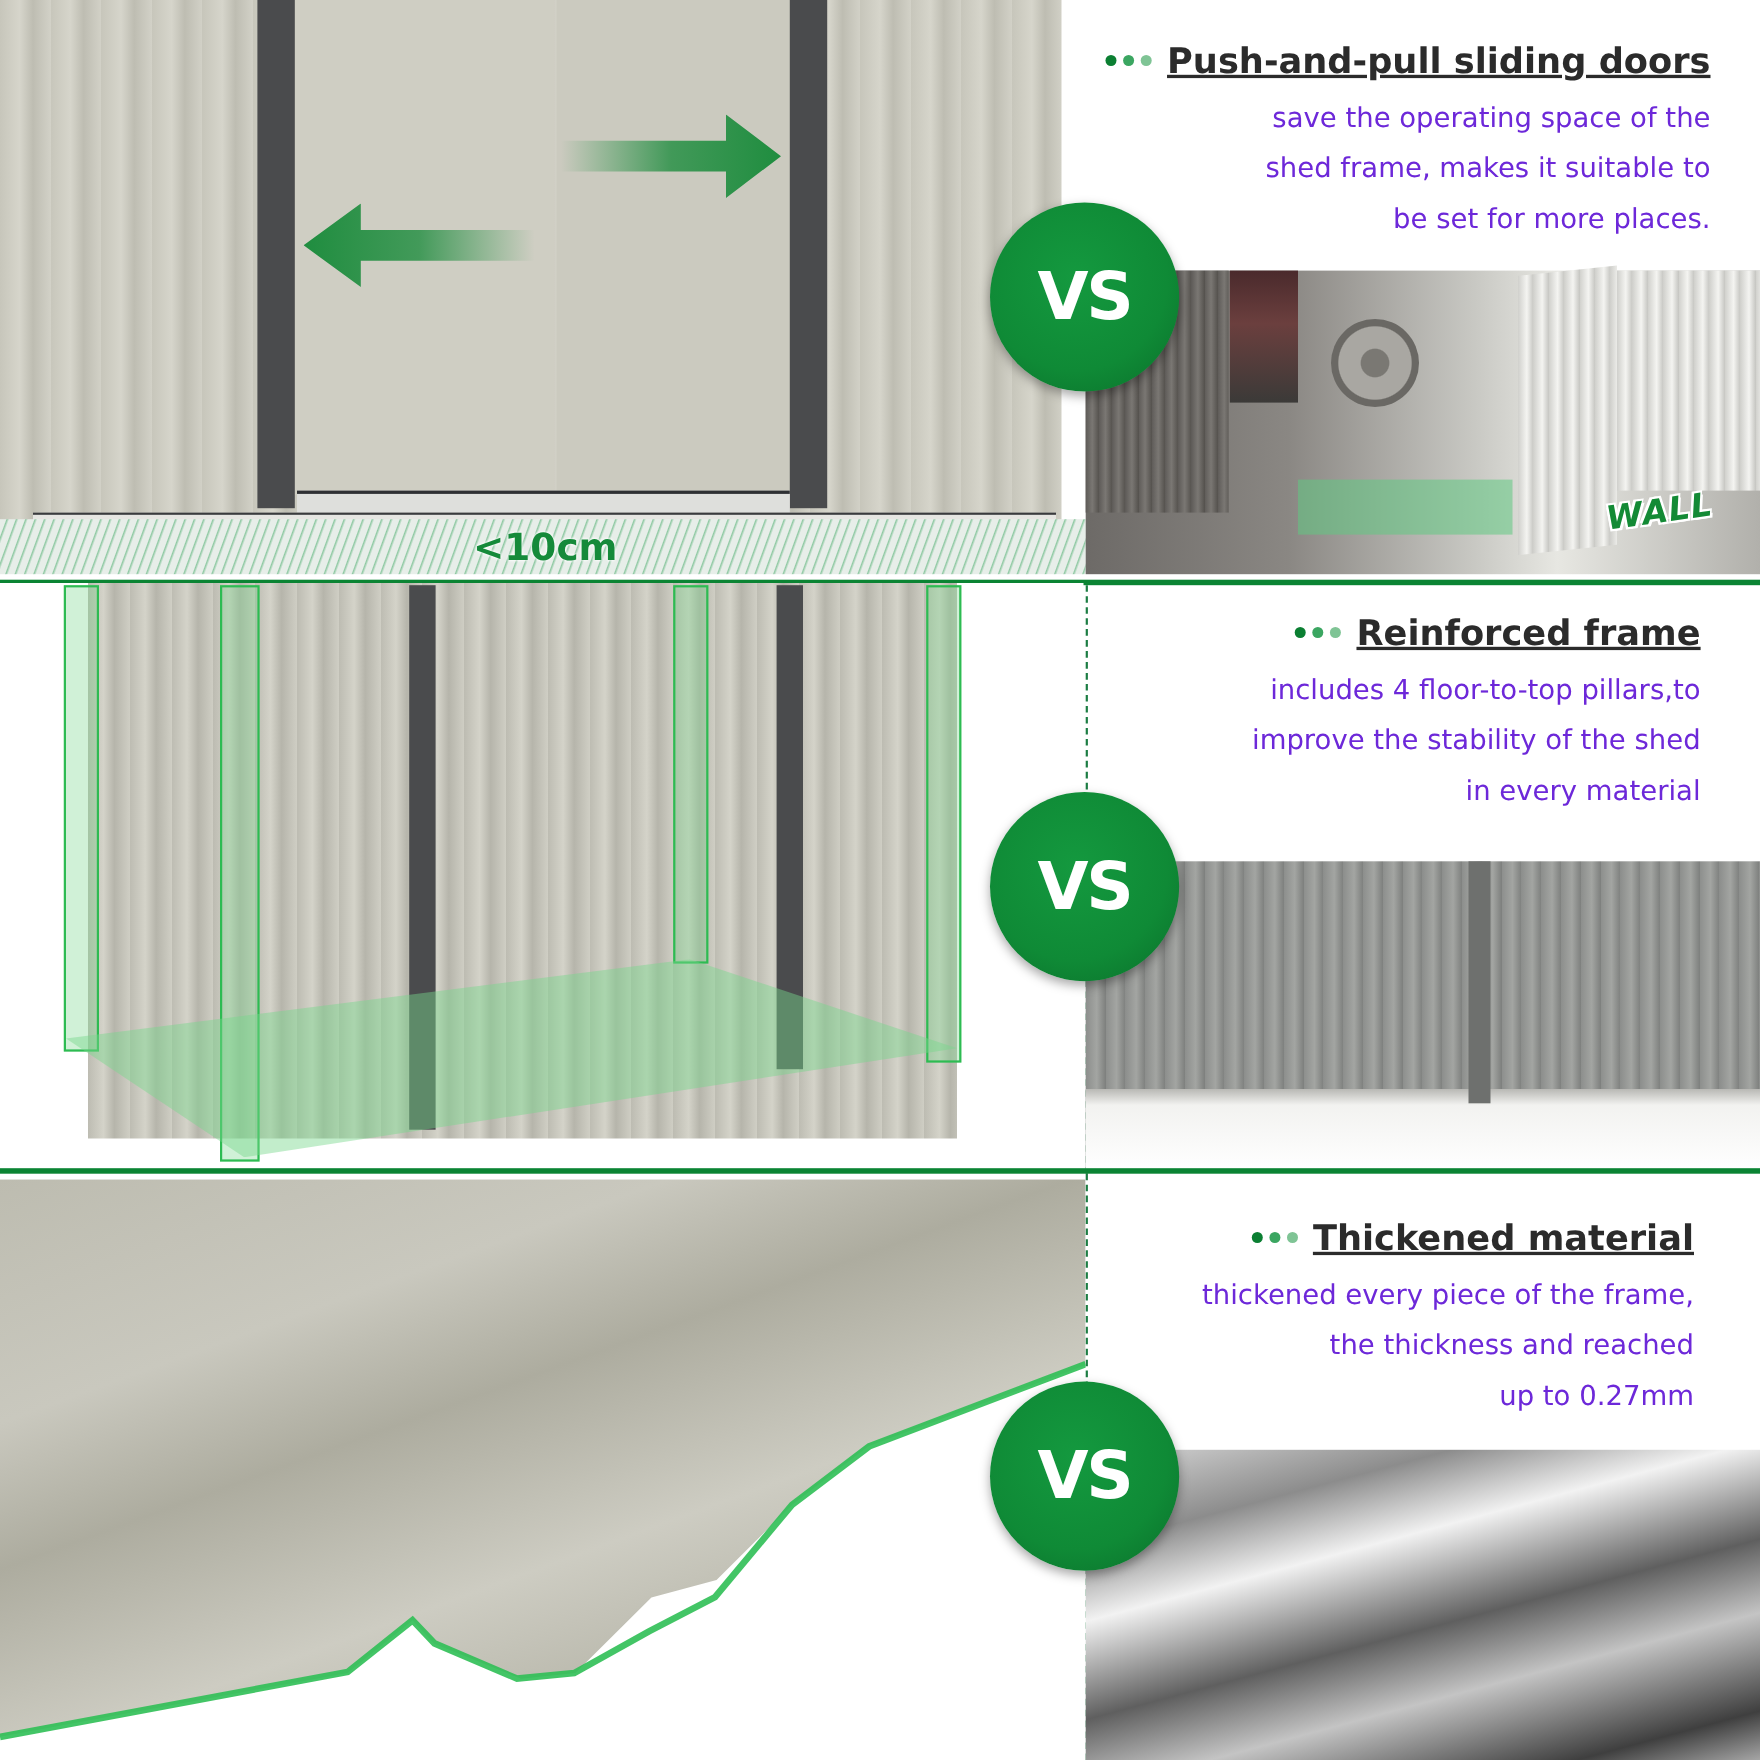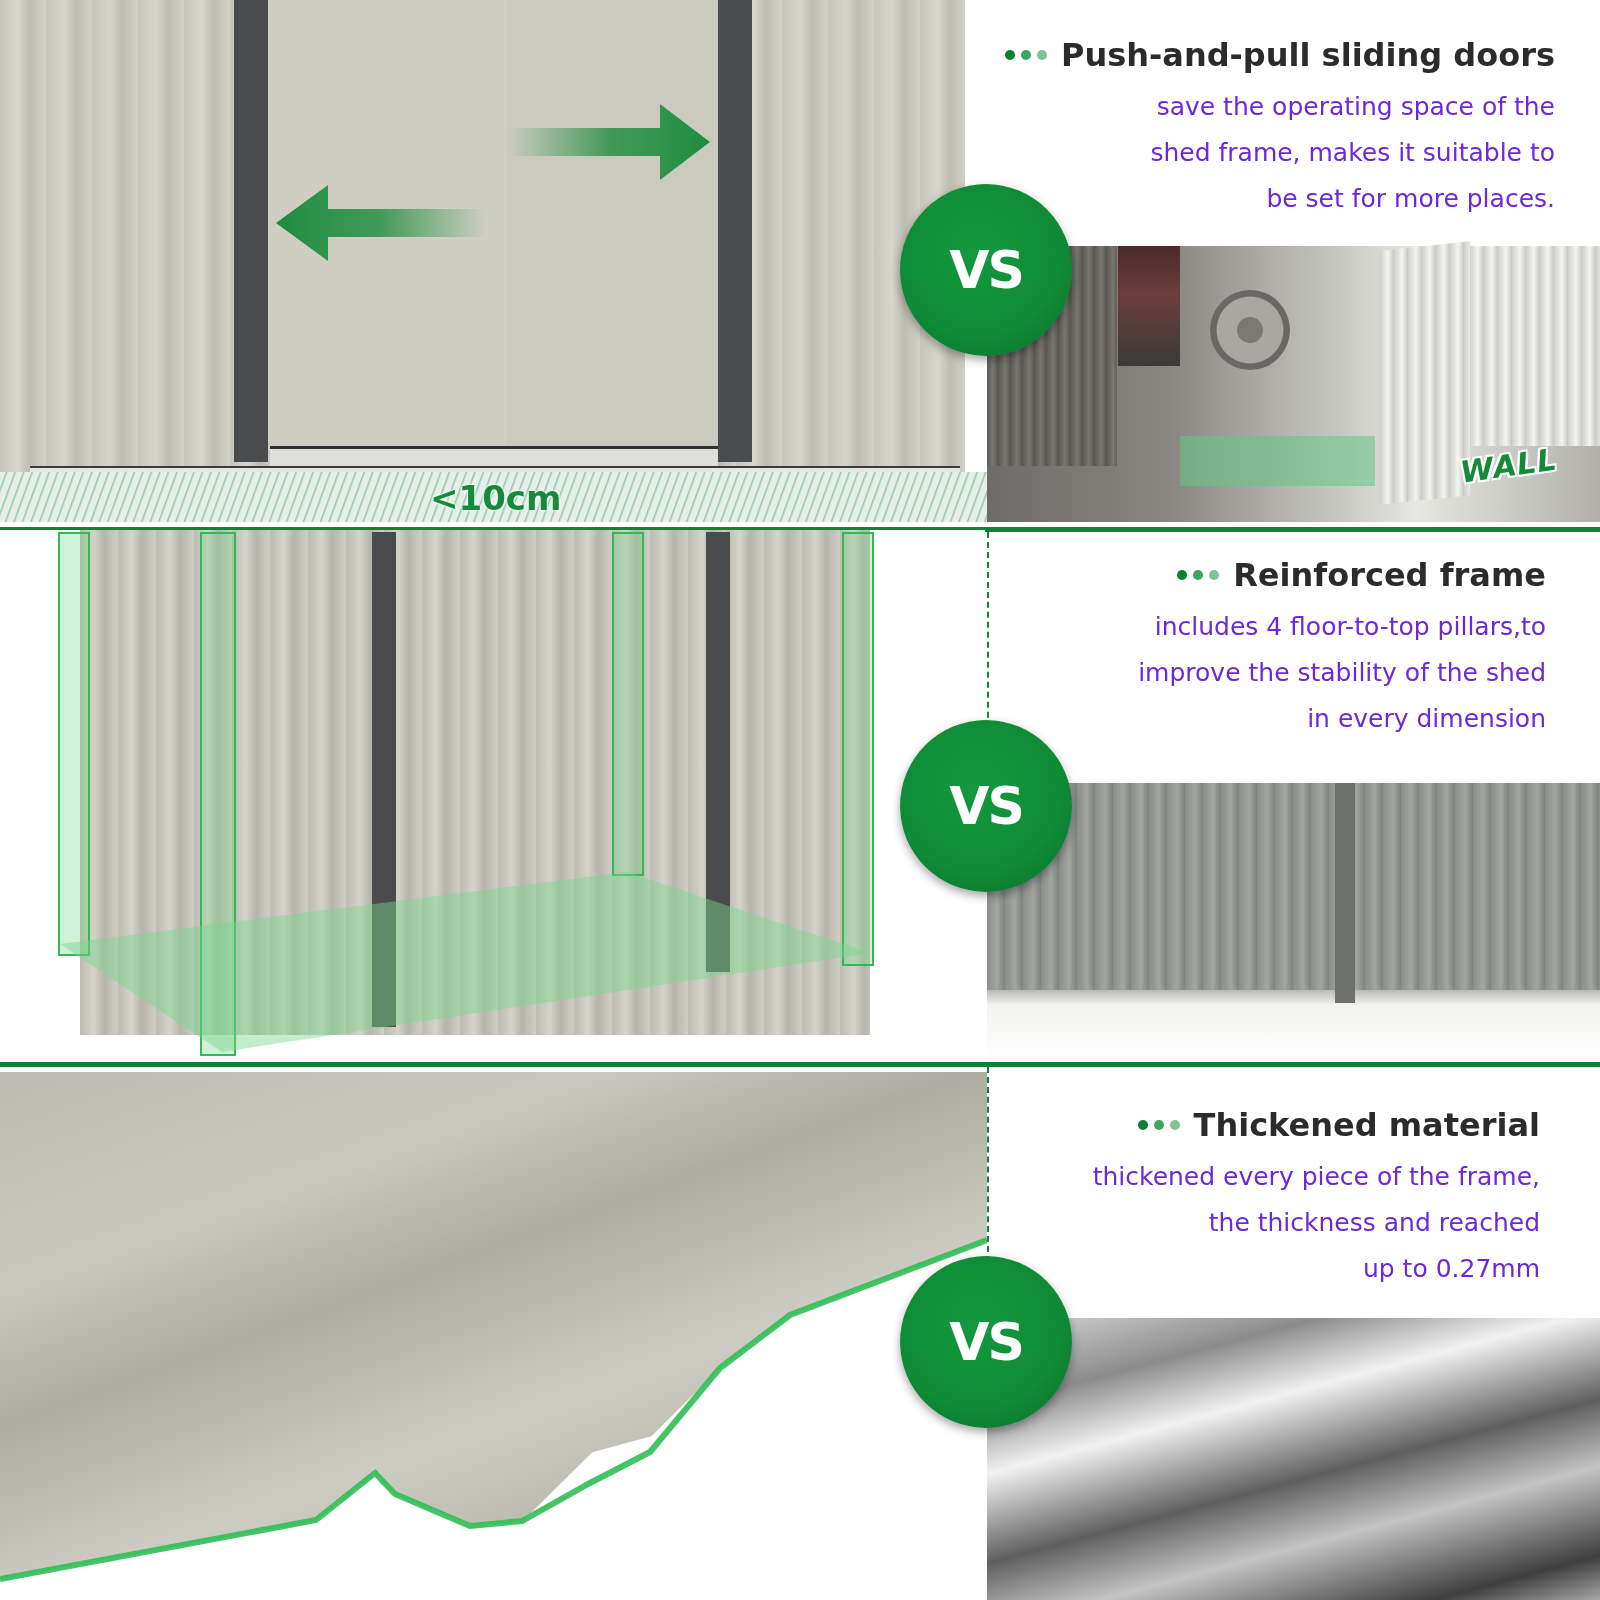--- a/index.html
+++ b/index.html
@@ -89,30 +89,30 @@
     background: linear-gradient(165deg, #d9d9d9 0%, #8c8c8c 20%, #f2f2f2 35%, #5f5f5f 55%, #c4c4c4 70%, #3f3f3f 90%, #a5a5a5 100%);
   }
 
   
   .vs {
     width: 172px; height: 172px; border-radius: 50%;
     background: radial-gradient(circle at 45% 40%, #14993f 0%, #0f8a36 60%, #0a6e2a 100%);
     box-shadow: 0 4px 10px rgba(0,0,0,0.35);
     display: flex; align-items: center; justify-content: center;
     color: #ffffff; font-family: "DejaVu Sans", sans-serif;
-    font-weight: bold; font-size: 52px; letter-spacing: -2px;
+    font-weight: bold; font-size: 60px; letter-spacing: -2px;
   }
 
   
   .feature {
     right: 45px; text-align: right; color: #2b2b2b;
   }
   .feature-title {
     display: flex; align-items: center; justify-content: flex-end; gap: 14px;
-    font-size: 32px; font-weight: bold; color: #2b2b2b; margin-bottom: 10px;
+    font-size: 32px; font-weight: bold; color: #2b2b2b; margin-bottom: 10px; text-decoration: underline;
   }
   .dots { display: flex; gap: 6px; align-items: center; }
   .dot { width: 10px; height: 10px; border-radius: 50%; display: inline-block; }
   .feature-desc { font-size: 25px; line-height: 46px; color: #6d28d9; font-weight: normal; }
 </style>
 </head>
 <body>
 
 <div class="abs row1-left"></div>
 <div class="abs door-panel" style="left:268px; top:0; width:236px; height:450px;"></div>
@@ -194,21 +194,21 @@
   <div class="feature-title">
     <span class="dots">
       <span class="dot" style="background:#0b7f32"></span>
         <span class="dot" style="background:#3ba661"></span>
         <span class="dot" style="background:#7fc495"></span>
     </span>
     <span>Reinforced frame</span>
   </div>
   <div class="feature-desc">includes 4 floor-to-top pillars,to</div>
   <div class="feature-desc">improve the stability of the shed</div>
-  <div class="feature-desc">in every dimension</div>
+  <div class="feature-desc">in every material</div>
 </div>
 
 <div class="abs hdiv" style="top:1062px;"></div>
 <div class="abs vdash" style="top:1067px; height:533px;"></div>
 
 <div class="abs row3-left"></div>
 <svg class="abs row3-edge" width="987" height="528" viewBox="0 0 987 528">
   <polyline points="0,507 316,448 375,401 395,422 470,454 522,449 590,411 650,380 720,296 790,243 987,168" fill="none" stroke="#2fbf55" stroke-width="6" opacity="0.9"></polyline>
 </svg>
 <div class="abs row3-photo"></div>

